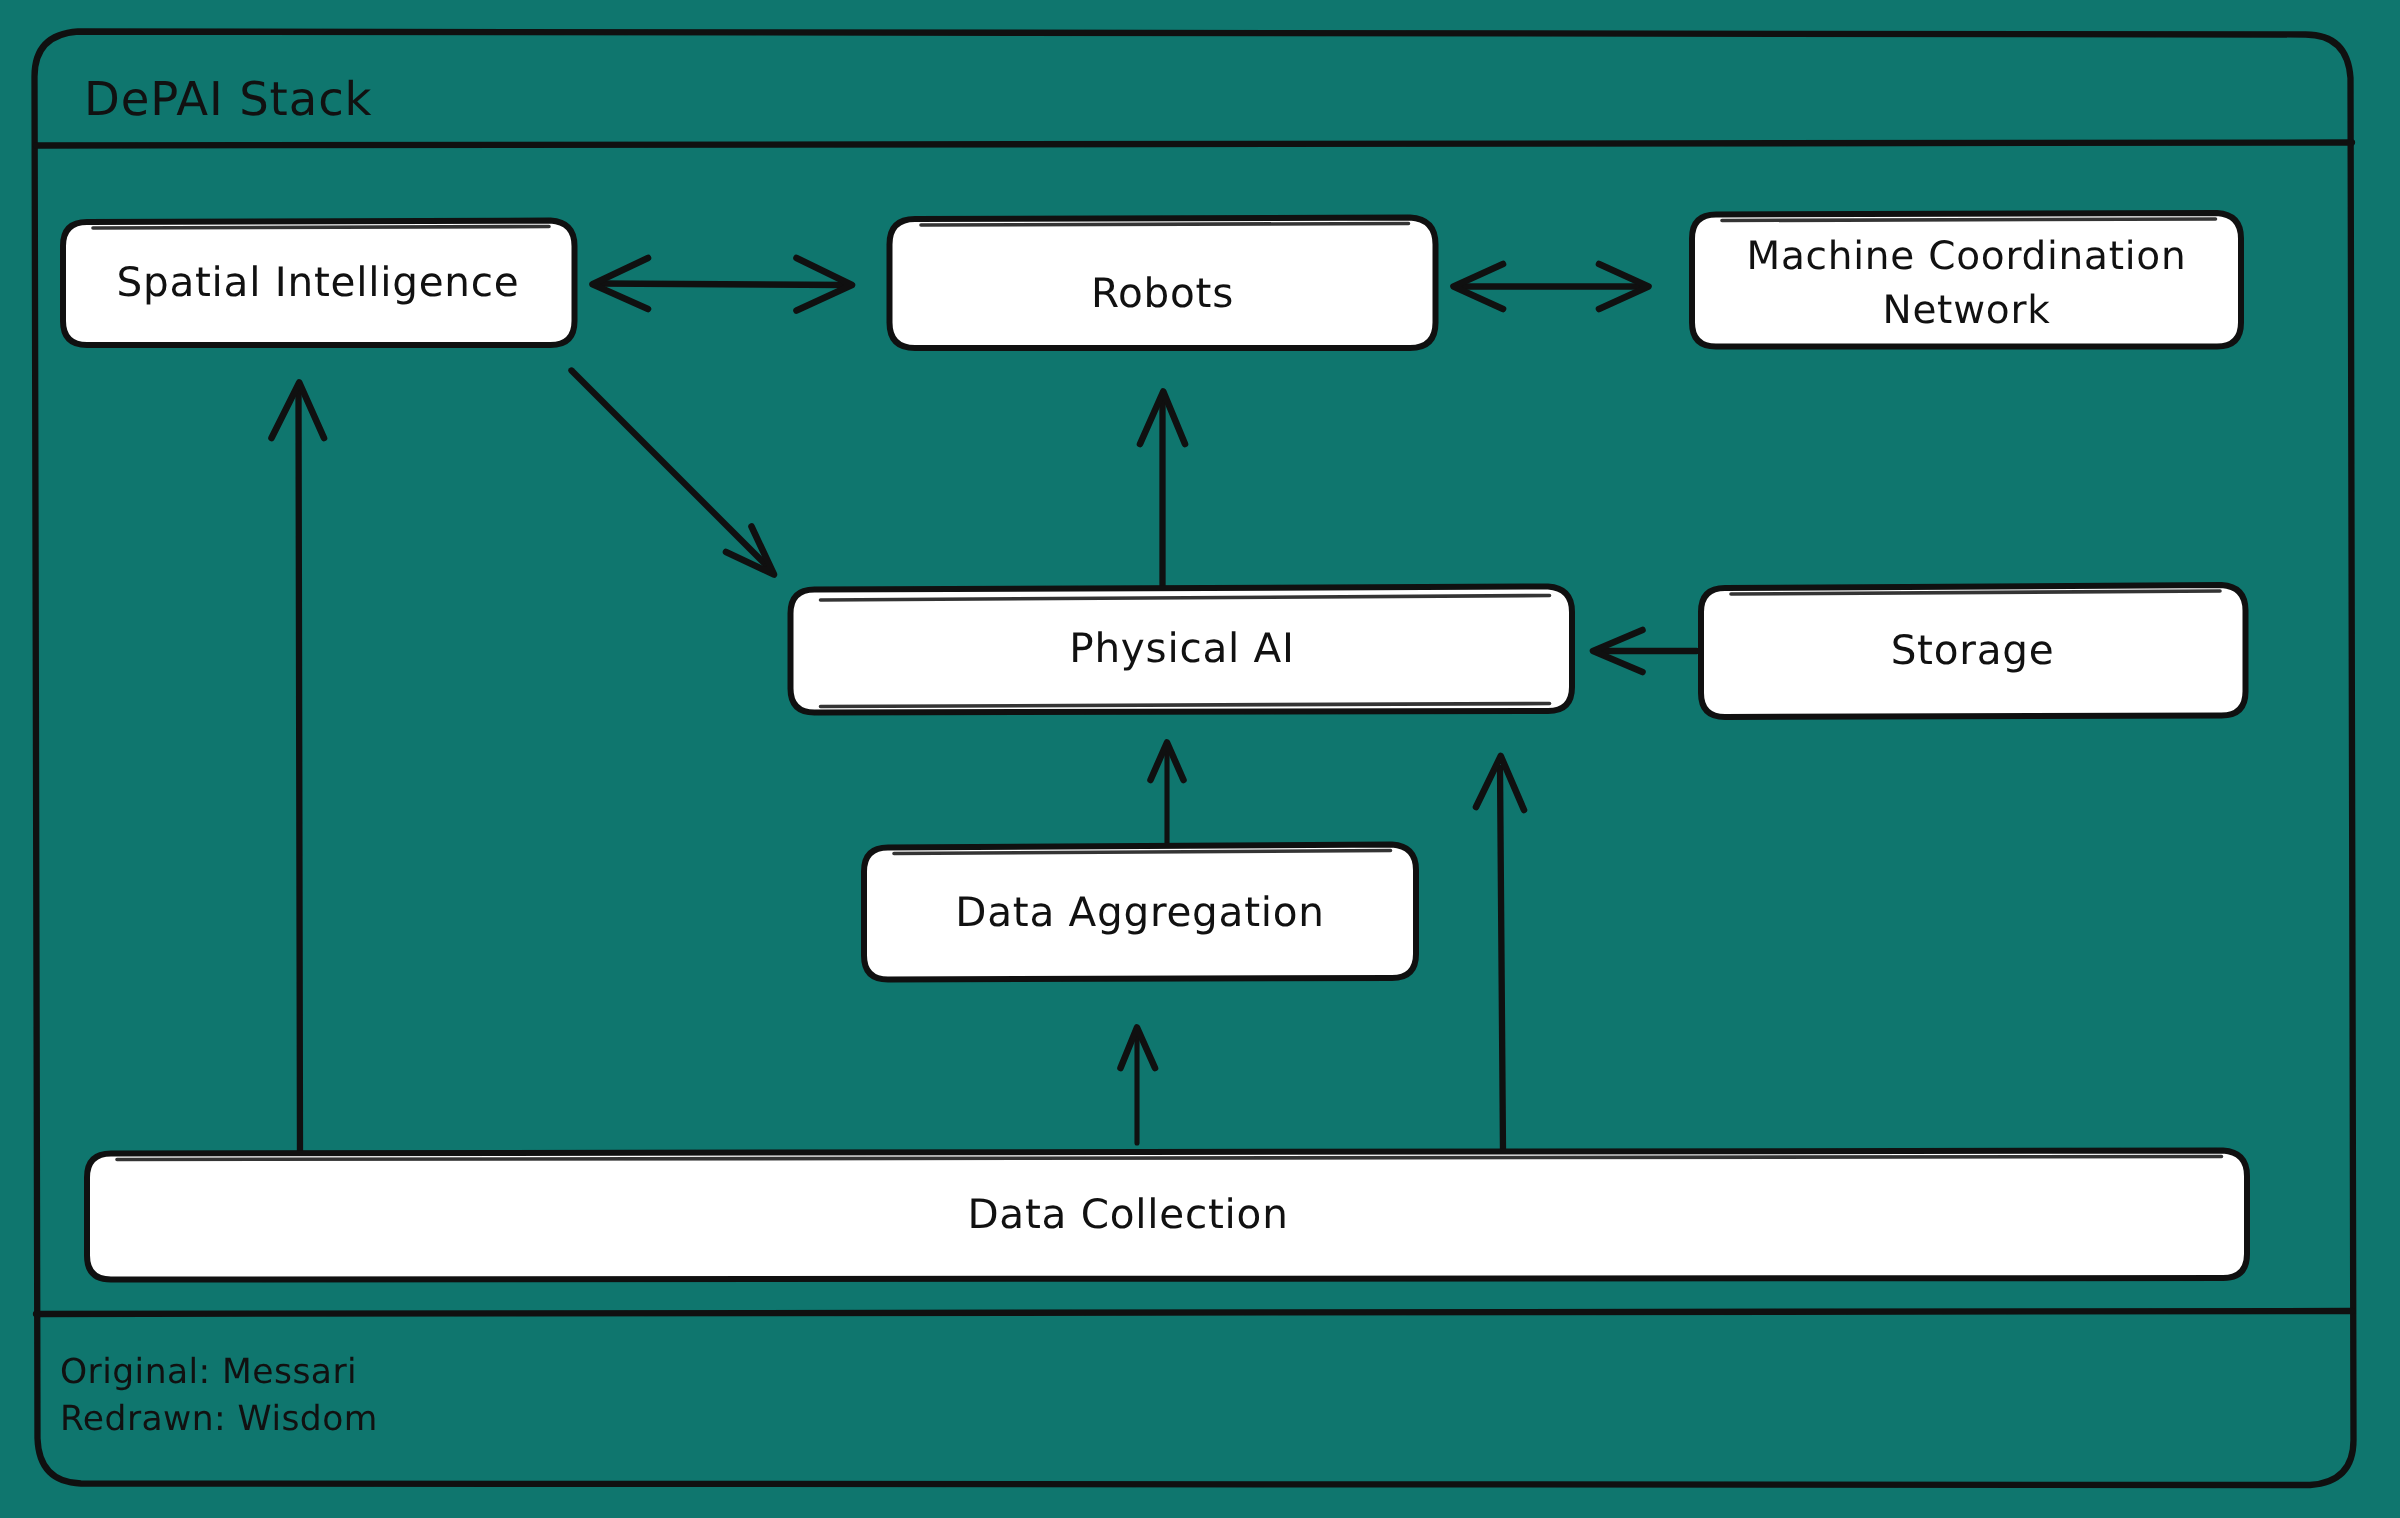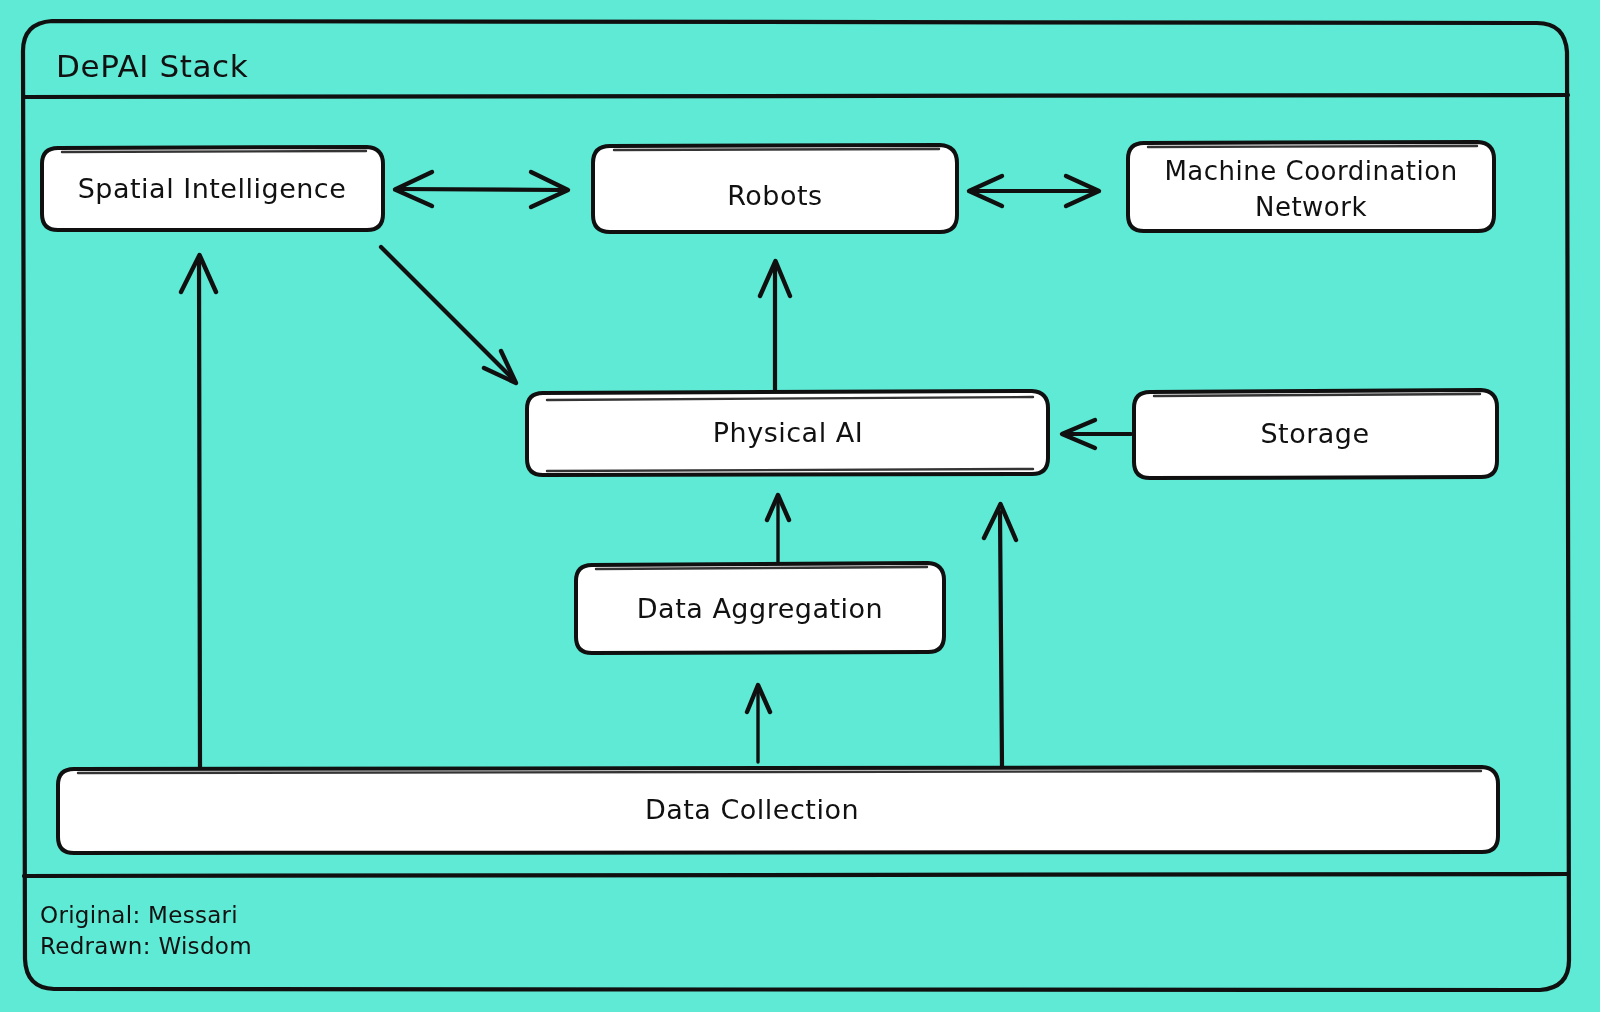--- a/index.html
+++ b/index.html
@@ -10,21 +10,21 @@
   body {
     width: 1600px;
     height: 1012px;
     font-family: "DejaVu Sans", sans-serif;
     overflow: hidden;
   }
   #diagram-root {
     position: relative;
     width: 1600px;
     height: 1012px;
-    background: #5eead4;
+    background: #0f766e;
   }
   svg#depai-svg {
     display: block;
     width: 1600px;
     height: 1012px;
   }
   .node-label,
   .title-label,
   .footer-label {
     font-family: "DejaVu Sans", sans-serif;

